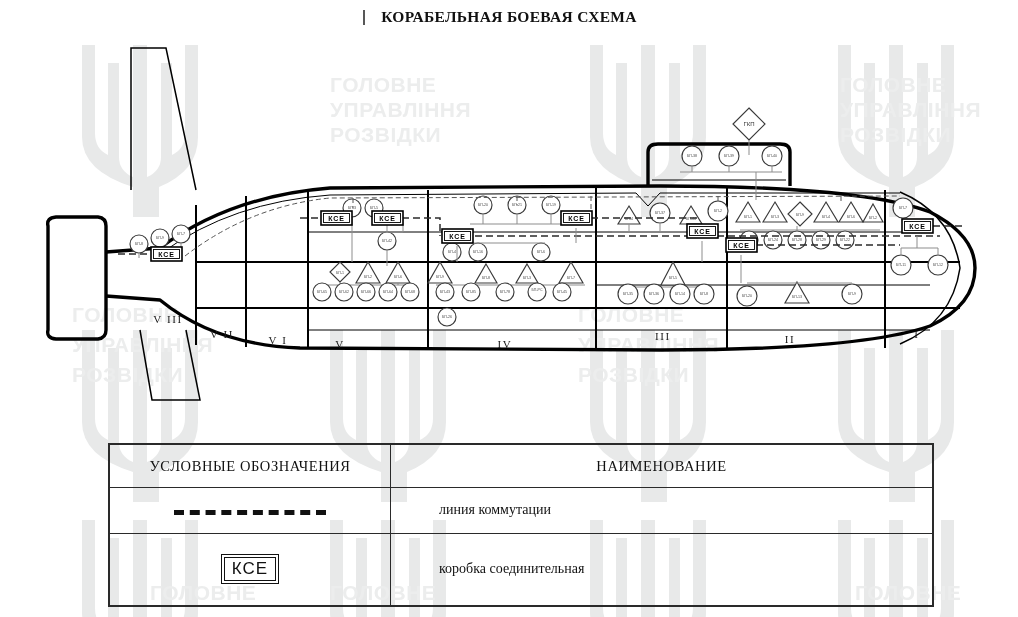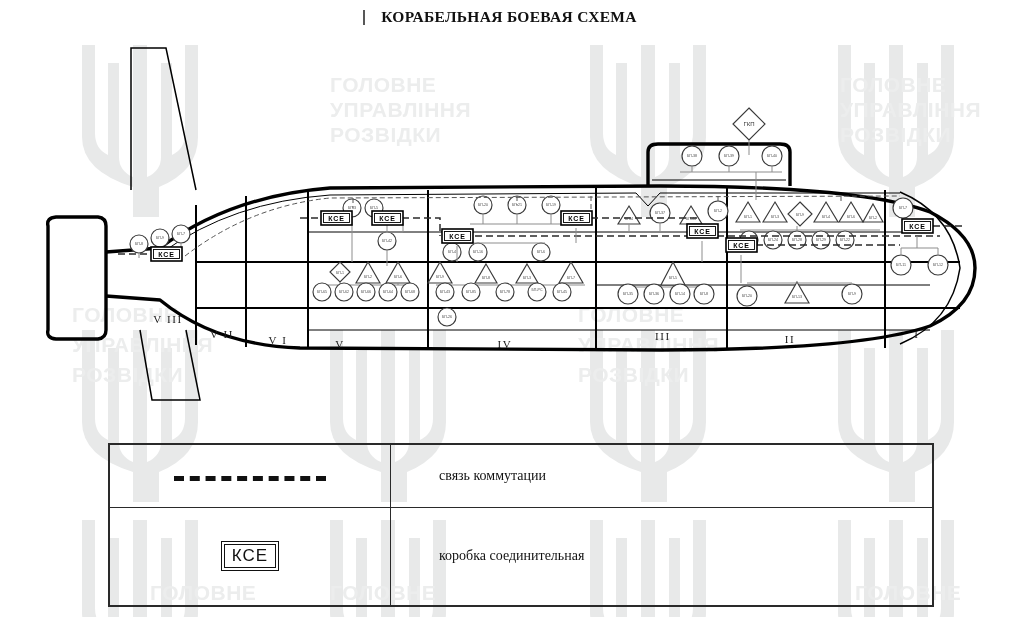--- a/index.html
+++ b/index.html
@@ -449,25 +449,29 @@
         <text class="comp-label" x="790" y="343">II</text>
         <text class="comp-label" x="917" y="338">I</text>
       </g>
 
     </g>
   </svg>
 
   <div class="legend">
     <table>
       <tbody>
+          <tr>
+        <td class="lg-head lg-sym">УСЛОВНЫЕ ОБОЗНАЧЕНИЯ</td>
+        <td class="lg-head">НАИМЕНОВАНИЕ</td>
+      </tr>
       <tr>
         <td class="lg-sym">
           <span class="sym-dash"></span>
         </td>
-        <td class="lg-name">связь коммутации</td>
+        <td class="lg-name">линия коммутации</td>
       </tr>
       <tr>
         <td class="lg-sym">
           <span class="sym-kse">
             <span>КСЕ</span>
           </span>
         </td>
         <td class="lg-name">коробка соединительная</td>
       </tr>
     </tbody>

